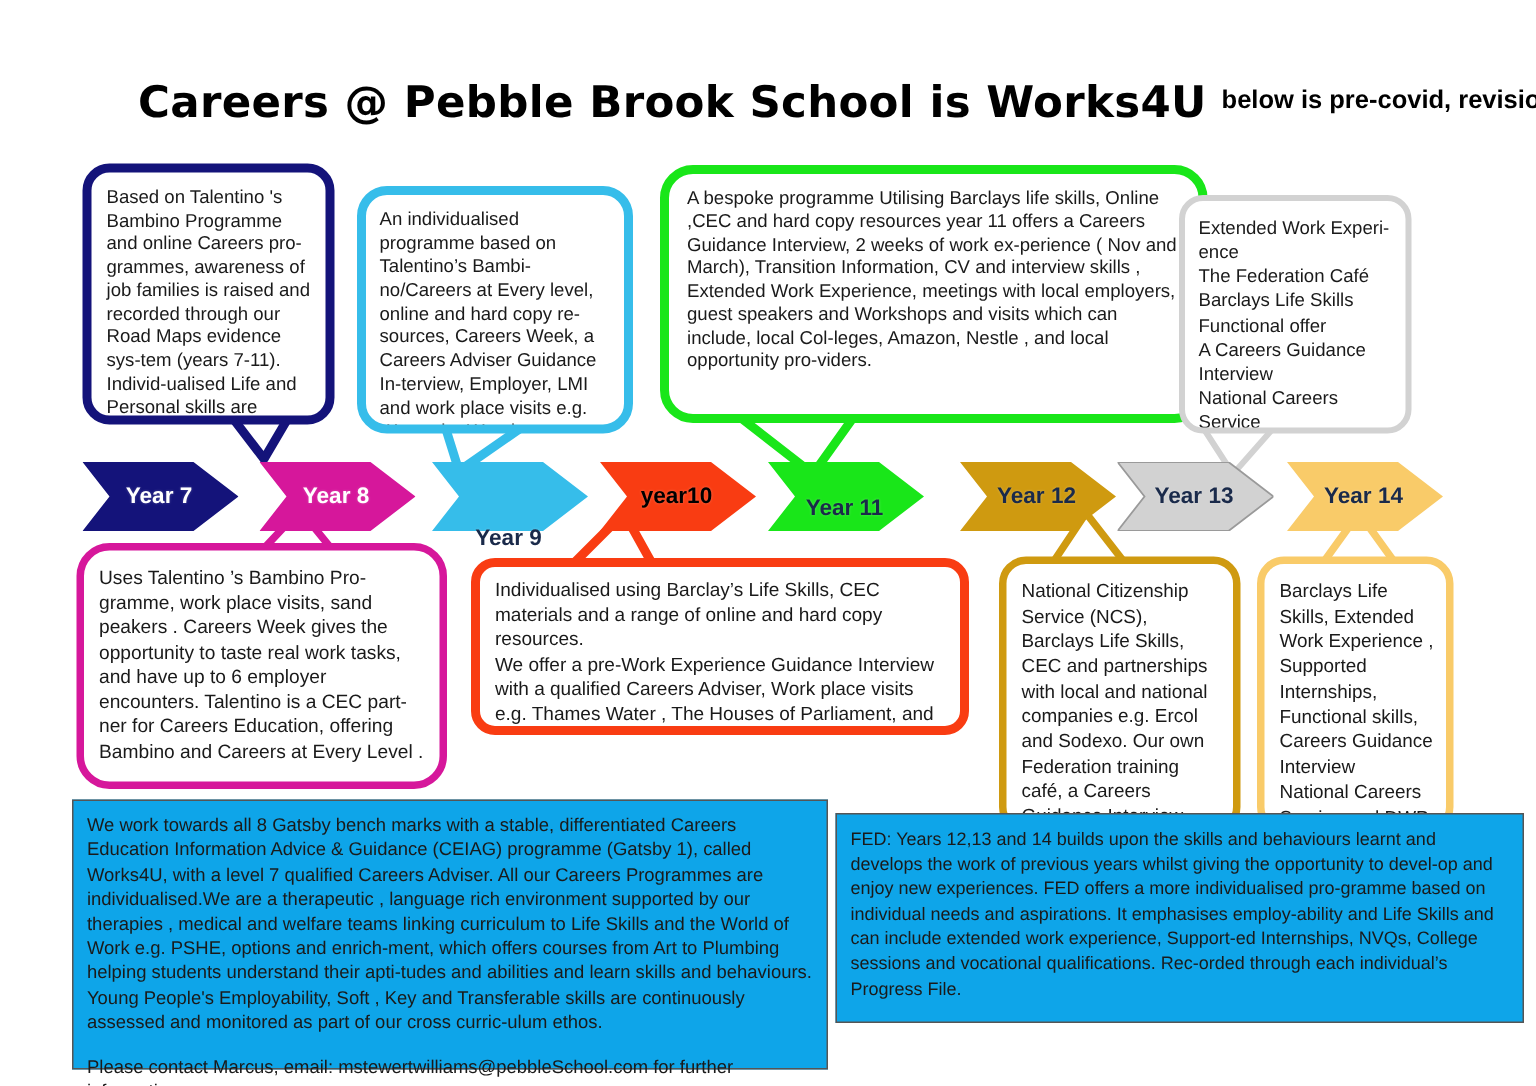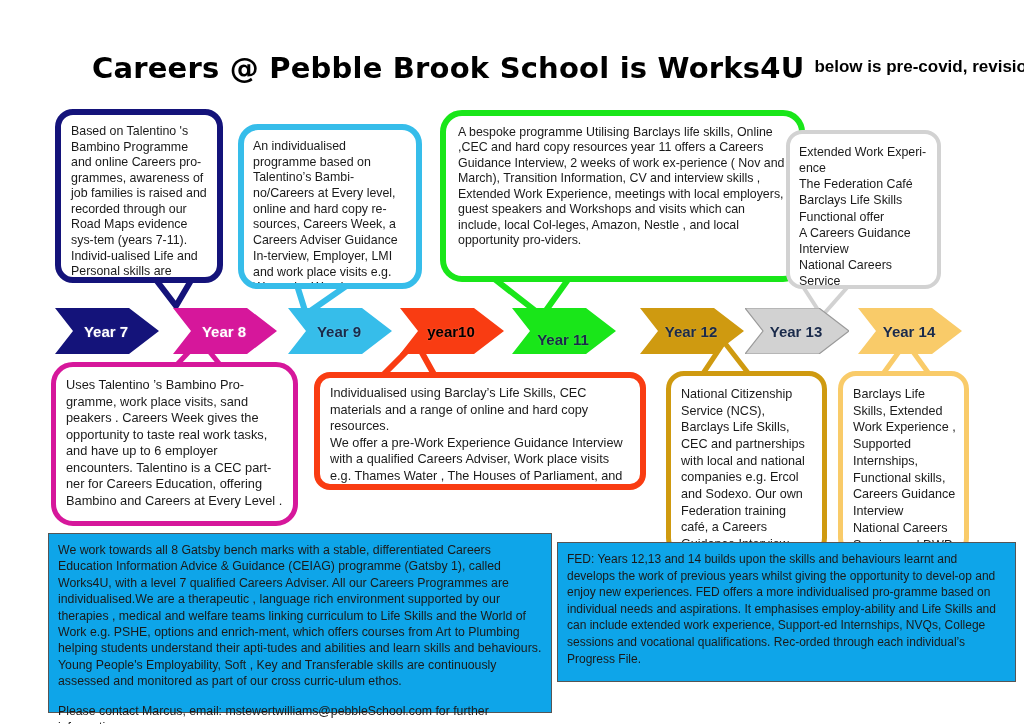--- a/index.html
+++ b/index.html
@@ -209,21 +209,21 @@
       <div class="arrow-wrap" style="left: 173px; top: 10px; width: 104px; height: 46px;">
         <svg width="104" height="46" viewBox="0 0 104 46" style="display: block;">
           <path d="M 0 0 L 74 0 L 104 23 L 74 46 L 0 46 L 18 23 Z" fill="#d6179b"></path>
         </svg>
         <div class="arrow-label" style="color: rgb(255, 255, 255); padding-left: 14px; padding-right: 16px;">Year 8</div>
       </div>
       <div class="arrow-wrap" style="left: 288px; top: 10px; width: 104px; height: 46px;">
         <svg width="104" height="46" viewBox="0 0 104 46" style="display: block;">
           <path d="M 0 0 L 74 0 L 104 23 L 74 46 L 0 46 L 18 23 Z" fill="#36bdea"></path>
         </svg>
-        <div class="arrow-label" style="color: rgb(26, 42, 74); padding-left: 14px; padding-right: 16px;">Year 9</div>
+        <div class="arrow-label" style="color: rgb(26, 42, 74); padding-left: 14px; padding-right: 16px; margin-top: 28px;">Year 9</div>
       </div>
       <div class="arrow-wrap" style="left: 400px; top: 10px; width: 104px; height: 46px;">
         <svg width="104" height="46" viewBox="0 0 104 46" style="display: block;">
           <path d="M 0 0 L 74 0 L 104 23 L 74 46 L 0 46 L 18 23 Z" fill="#f93c12"></path>
         </svg>
         <div class="arrow-label" style="color: rgb(0, 0, 0); padding-left: 14px; padding-right: 16px;">year10</div>
       </div>
       <div class="arrow-wrap" style="left: 512px; top: 10px; width: 104px; height: 62px;">
         <svg width="104" height="46" viewBox="0 0 104 46" style="display: block;">
           <path d="M 0 0 L 74 0 L 104 23 L 74 46 L 0 46 L 18 23 Z" fill="#19e619"></path>

